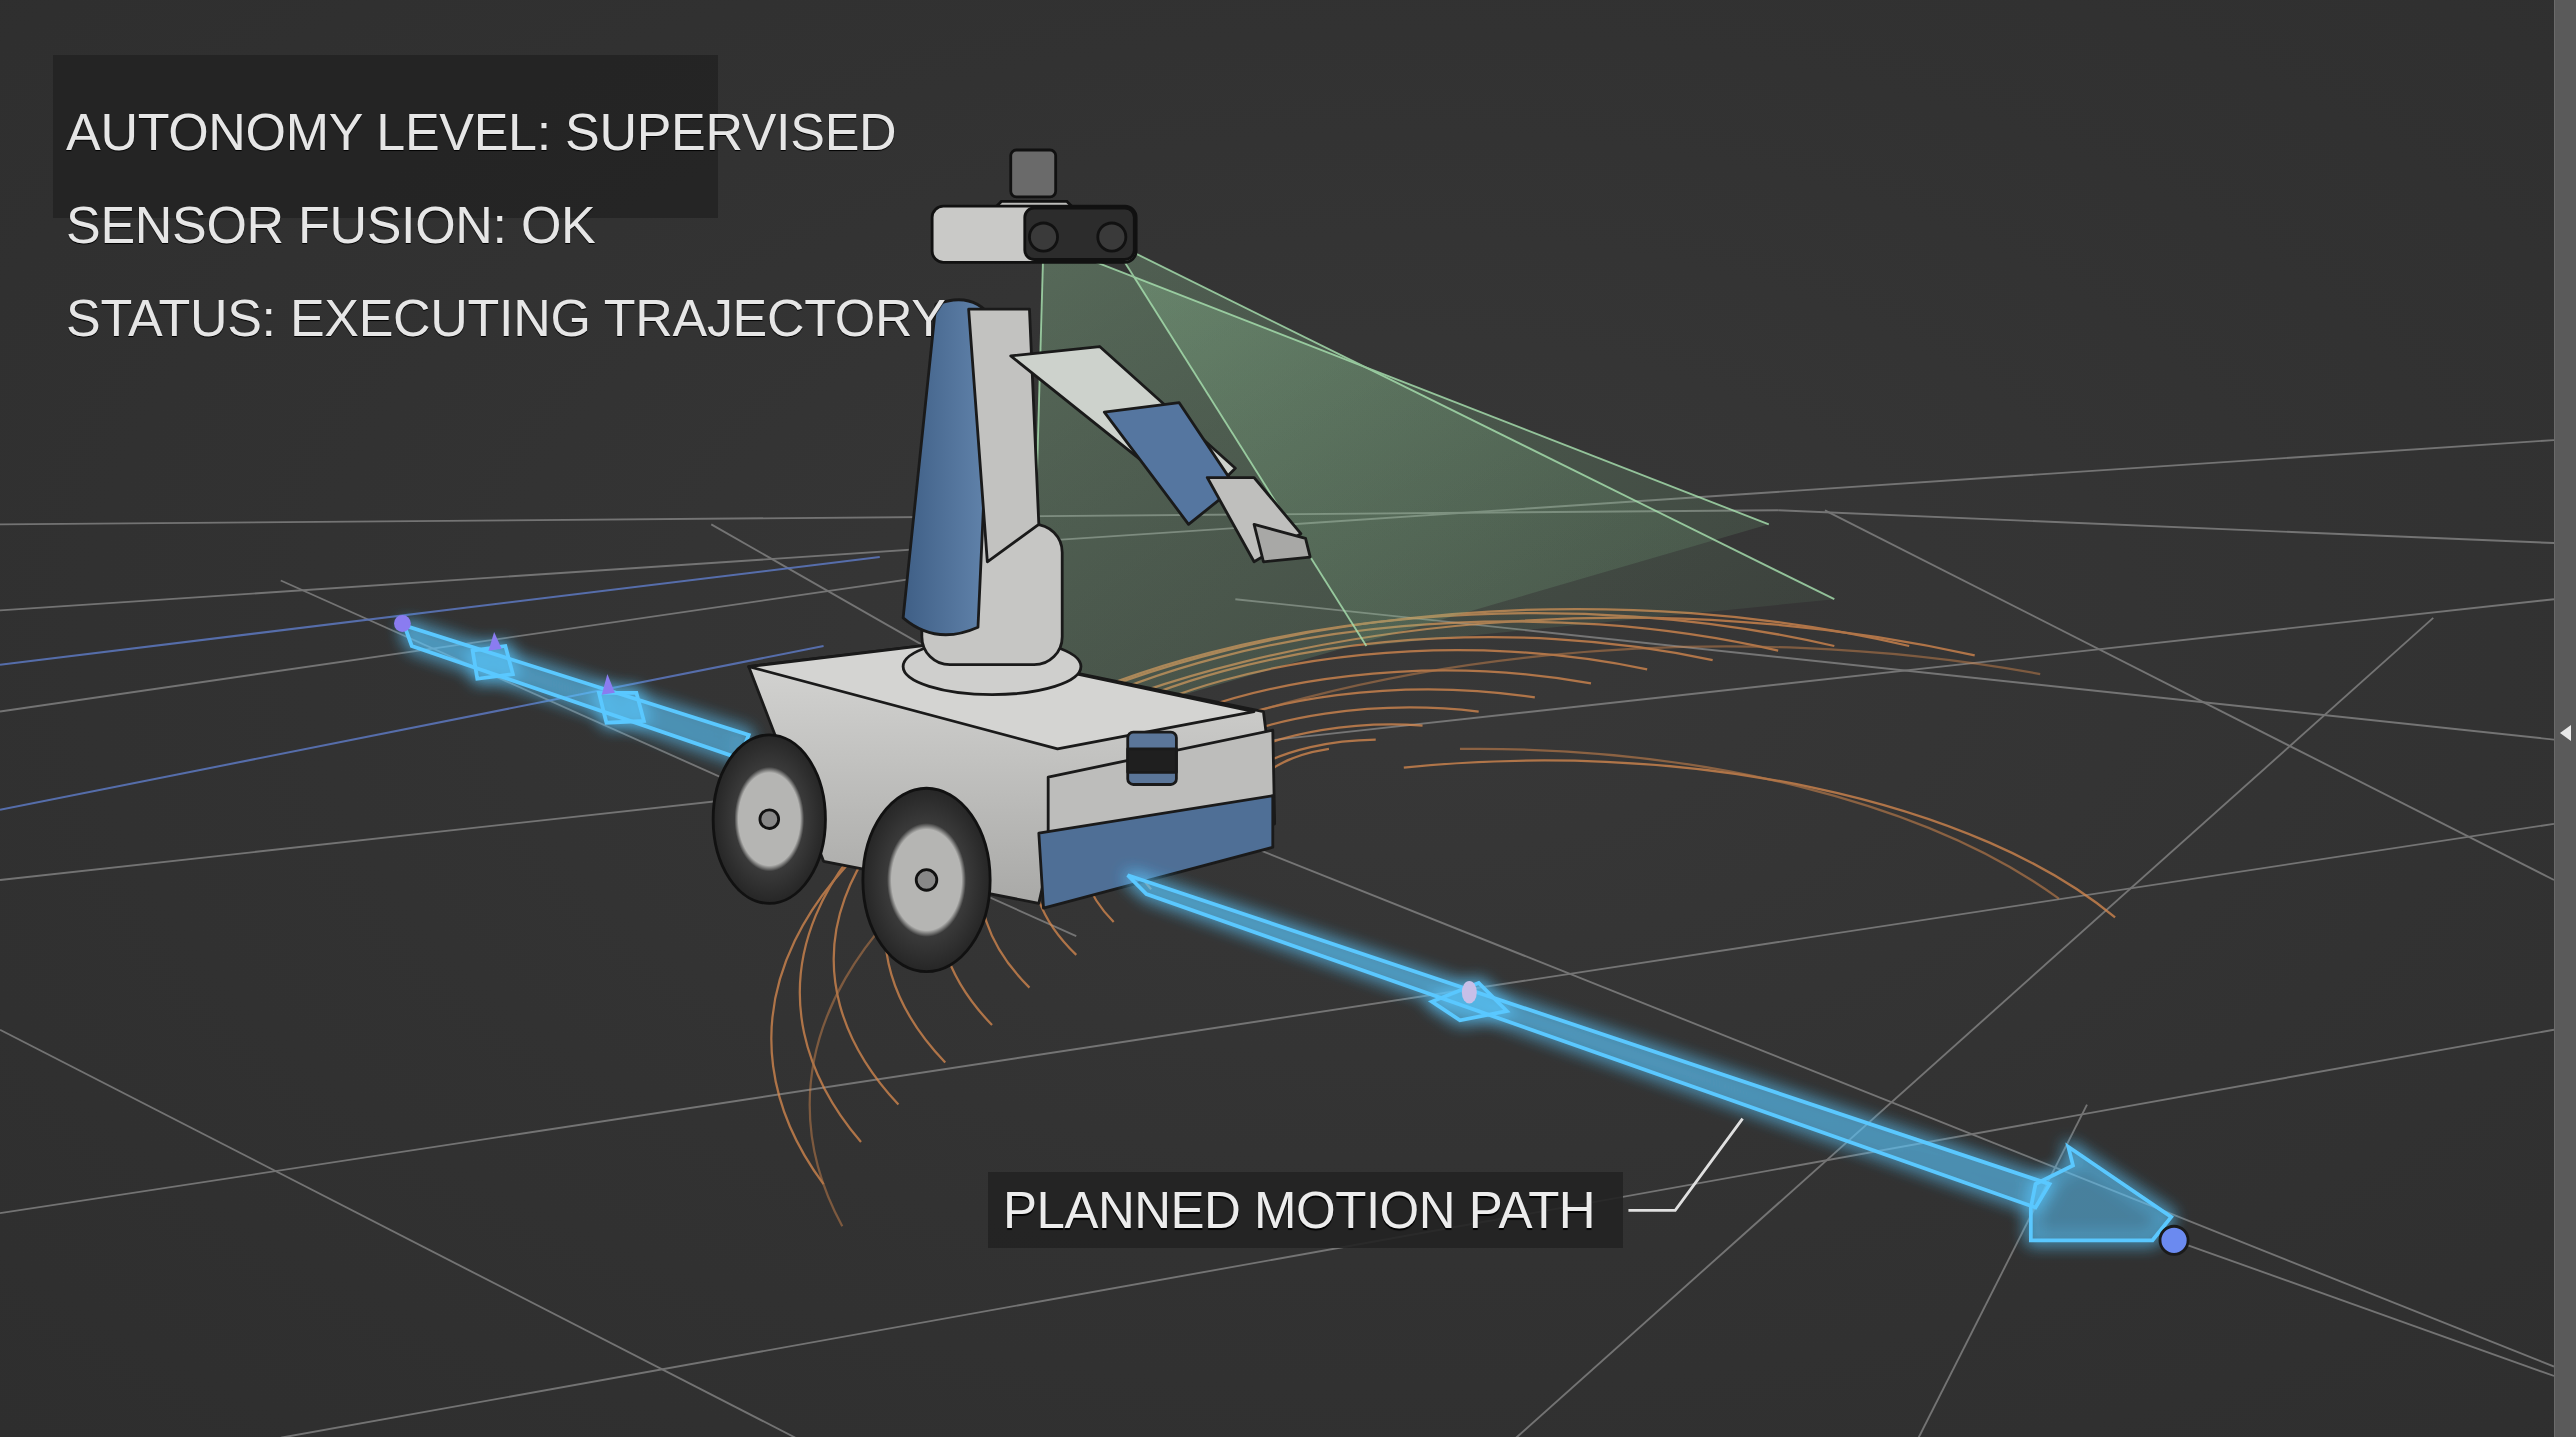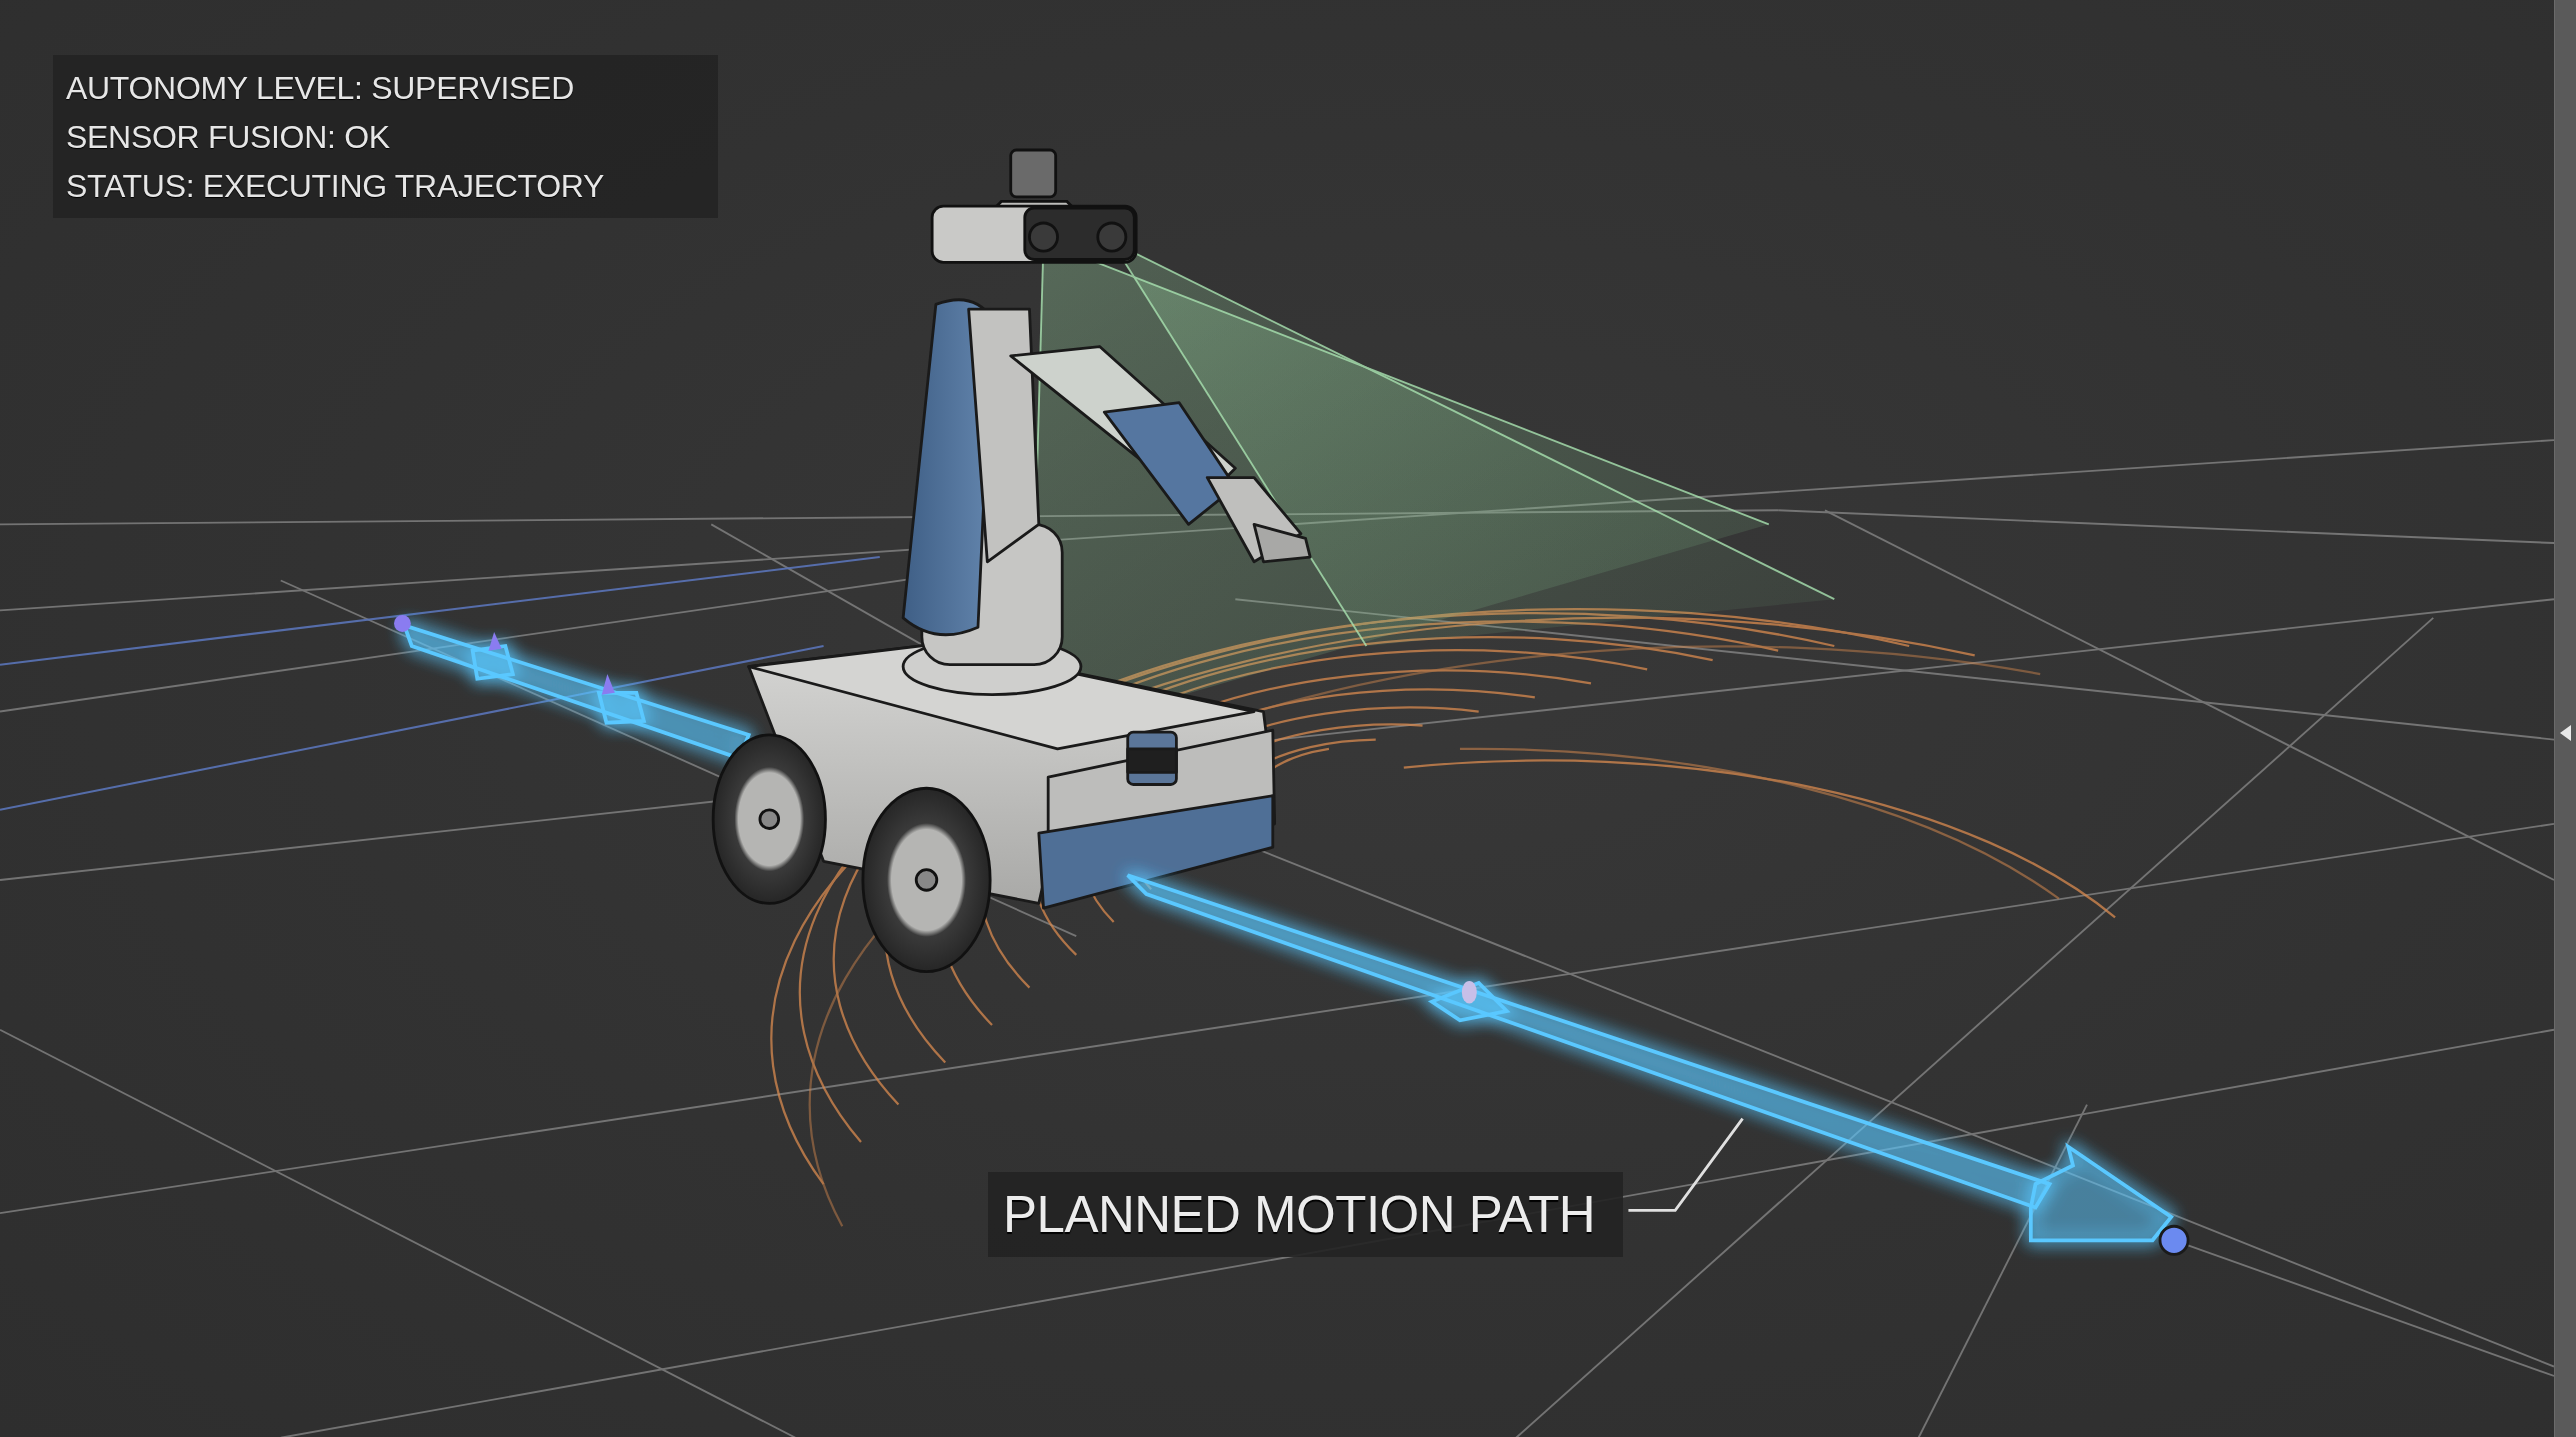--- a/index.html
+++ b/index.html
@@ -3,23 +3,23 @@
 <meta charset="utf-8">
 <style>
   html, body { margin:0; padding:0; background:#333333; }
   body { width:2576px; height:1438px; overflow:hidden; position:relative;
          font-family:"Liberation Sans", "DejaVu Sans", sans-serif; }
   #viewport { position:absolute; left:0; top:0; width:2554px; height:1438px;
               background: radial-gradient(ellipse at 55% 45%, #383838 0%, #323232 55%, #2e2e2e 100%); }
   #scene { position:absolute; left:0; top:0; }
   .hud { position:absolute; left:53px; top:55px; width:665px; height:163px;
          background:rgba(34,34,34,0.82); box-sizing:border-box; padding:9.4px 13px; }
-  .hud-line { color:#e6e6e6; font-size:32px; line-height:49px; letter-spacing:-0.3px;
-              white-space:nowrap; text-shadow:0 0.9px 0.9px #000; }
-  .callout { position:absolute; left:988px; top:1172px; width:635px; height:85px;
+  .hud-line { color:#e6e6e6; font-size:52px; line-height:49px; letter-spacing:-0.3px;
+              white-space:nowrap; text-shadow:0 0.9px 0.9px #000;margin-top:44px; }
+  .callout { position:absolute; left:988px; top:1172px; width:635px; height:76px;
              background:rgba(34,34,34,0.9); box-sizing:border-box;
              display:flex; align-items:center; padding-left:15px; }
   .callout-text { color:#ececec; font-size:51px; letter-spacing:-0.5px; white-space:nowrap;
                   text-shadow:0 1.9px 0.9px #000; }
   .side-strip { position:absolute; left:2554px; top:0; width:21.5px; height:1438px;
                 background:#5a5a5a; border-left:1.9px solid #6a6a6a; box-sizing:border-box; }
   .side-toggle { position:absolute; left:2560px; top:725px; width:0; height:0;
                  border-top:8.4px solid transparent; border-bottom:8.4px solid transparent;
                  border-right:11.2px solid #e8e8e8; cursor:pointer; }
 </style>

